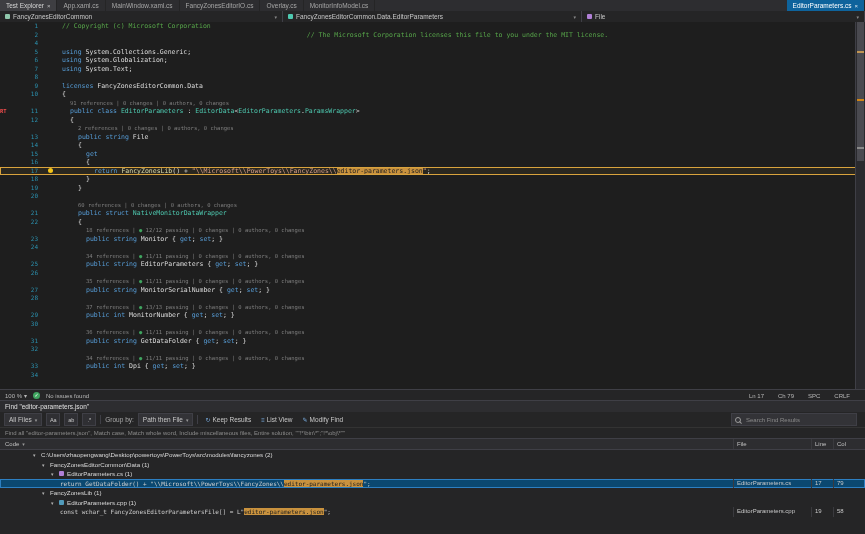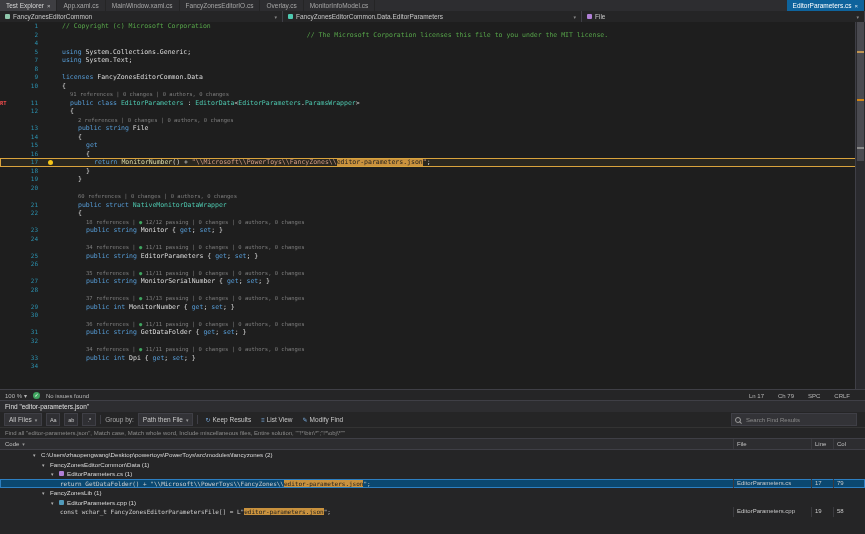--- a/index.html
+++ b/index.html
@@ -161,20 +161,25 @@
           <span class="lnum">4</span>
           <span class="cline" style="padding-left: 16px;"></span>
         </div>
         <div class="crow">
           <span class="glyph"></span>
           <span class="lnum">5</span>
           <span class="cline" style="padding-left: 16px;"><span class="tk-k">using</span><span class="tk-p"> System.Collections.Generic;</span></span>
         </div>
         <div class="crow">
           <span class="glyph"></span>
+          <span class="lnum">6</span>
+          <span class="cline" style="padding-left: 16px;"><span class="tk-k">using</span><span class="tk-p"> System.Globalization;</span></span>
+        </div>
+        <div class="crow">
+          <span class="glyph"></span>
           <span class="lnum">7</span>
           <span class="cline" style="padding-left: 16px;"><span class="tk-k">using</span><span class="tk-p"> System.Text;</span></span>
         </div>
         <div class="crow">
           <span class="glyph"></span>
           <span class="lnum">8</span>
           <span class="cline" style="padding-left: 16px;"></span>
         </div>
         <div class="crow">
           <span class="glyph"></span>
@@ -223,21 +228,21 @@
         </div>
         <div class="crow">
           <span class="glyph"></span>
           <span class="lnum">16</span>
           <span class="cline" style="padding-left: 40px;"><span class="tk-p">{</span></span>
         </div>
         <div class="crow current">
           <span class="glyph"></span>
           <span class="lnum">17</span>
           <span class="bulb"></span>
-          <span class="cline" style="padding-left: 48px;"><span class="tk-k">return</span><span class="tk-p"> </span><span class="tk-m">MonitorNumber</span><span class="tk-p">() + </span><span class="tk-s">"\\Microsoft\\PowerToys\\FancyZones\\</span><span class="tk-sh">editor-parameters.json</span><span class="tk-s">"</span><span class="tk-p">;</span></span>
+          <span class="cline" style="padding-left: 48px;"><span class="tk-k">return</span><span class="tk-p"> </span><span class="tk-m">FancyZonesLib</span><span class="tk-p">() + </span><span class="tk-s">"\\Microsoft\\PowerToys\\FancyZones\\</span><span class="tk-sh">editor-parameters.json</span><span class="tk-s">"</span><span class="tk-p">;</span></span>
         </div>
         <div class="crow">
           <span class="glyph"></span>
           <span class="lnum">18</span>
           <span class="cline" style="padding-left: 40px;"><span class="tk-p">}</span></span>
         </div>
         <div class="crow">
           <span class="glyph"></span>
           <span class="lnum">19</span>
           <span class="cline" style="padding-left: 32px;"><span class="tk-p">}</span></span>

